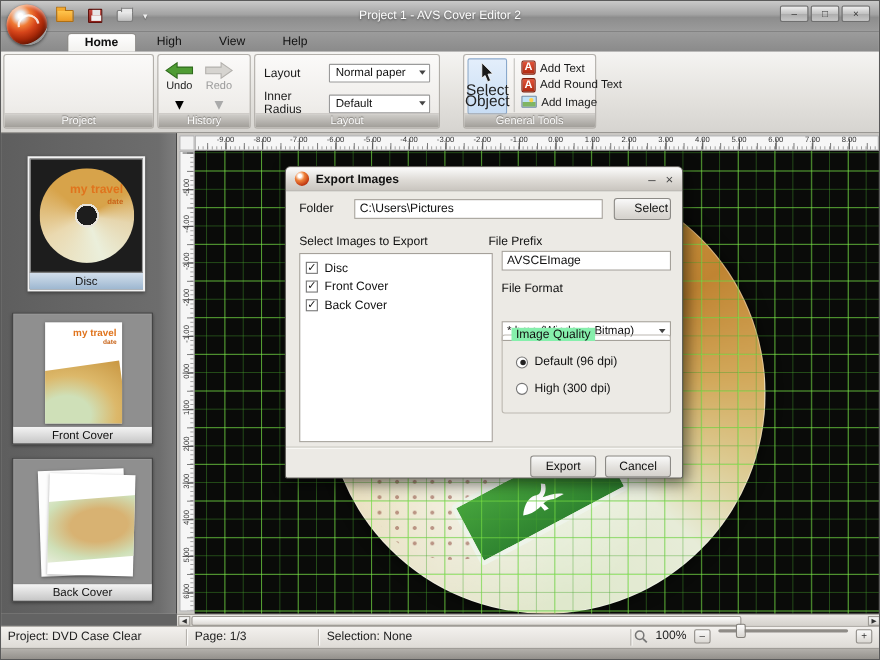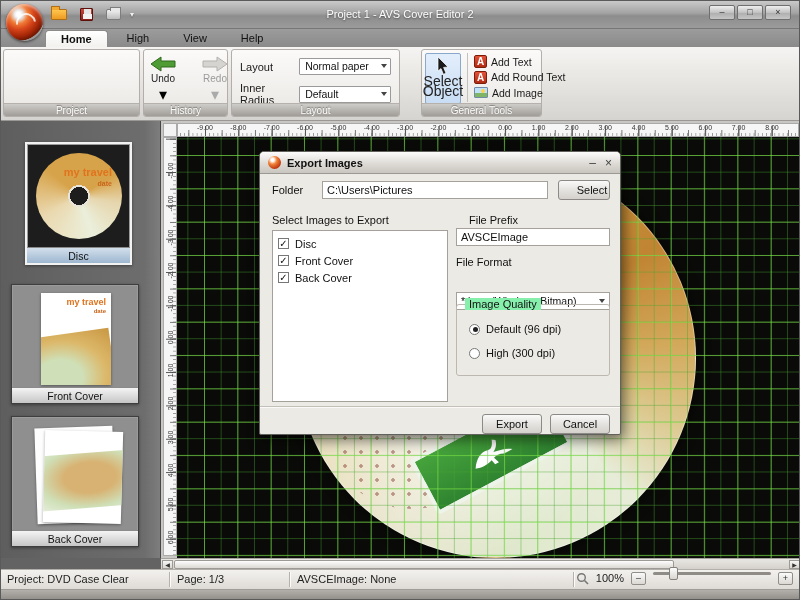--- a/index.html
+++ b/index.html
@@ -30,21 +30,21 @@
   .i-print { width:15px; height:11px; background:linear-gradient(#f1f1f1,#bdbdbd); border:1px solid #7d7d7d; border-radius:2px; position:relative; }
   .i-print::before { content:""; position:absolute; left:3px; top:-3px; width:9px; height:3px; background:#e8e8e8; border:1px solid #7d7d7d; border-bottom:none; }
   .qat-caret { font-size:8px; color:#eee; text-shadow:0 1px 1px #555; }
   .winbtns { position:absolute; right:8px; top:4px; display:flex; gap:2px; }
   .winbtn { width:26px; height:15px; border:1px solid #6f6f6f; border-radius:2px;
     background:linear-gradient(#efefef,#c2c2c2 50%,#adadad 52%,#c6c6c6);
     font-size:9px; line-height:13px; text-align:center; color:#333; }
 
   
   .menubar { position:absolute; left:0; top:28px; width:100%; height:18px;
-    background:linear-gradient(#9c9c9c,#8a8a8a); padding-left:44px; display:flex; align-items:flex-end; }
+    background:linear-gradient(#9c9c9c,#8a8a8a); padding-left:60px; display:flex; align-items:flex-end; }
   .tab { padding:2px 15px 2px; font-size:11px; color:#111; cursor:default; }
   .tab.active { background:linear-gradient(#ffffff,#f2f1ee); border:1px solid #8d8b88; border-bottom:none;
     border-radius:4px 4px 0 0; font-weight:bold; }
 
   
   .ribbon { position:absolute; left:0; top:46px; width:100%; height:74px;
     background:linear-gradient(#f5f4f2,#e3e1dd 60%,#d6d4d0); border-bottom:1px solid #9a9894; }
   .rgroup { position:absolute; top:2px; height:68px; border:1px solid #b2afaa; border-radius:3px;
     background:linear-gradient(#fbfaf9,#efedea 70%,#e6e4e0); }
   .rgroup .glabel { position:absolute; left:0; right:0; bottom:0; height:13px;
@@ -70,21 +70,21 @@
   .icon-open::after { content:""; position:absolute; left:1px; top:2px; width:8px; height:4px;
     background:#f4ab33; border:1px solid #a96a10; border-bottom:none; border-radius:2px 2px 0 0; }
   .icon-save::before { content:""; position:absolute; left:2px; top:2px; width:18px; height:18px;
     background:linear-gradient(#5a5a66,#26262e); border:1px solid #16161c; border-radius:2px 4px 2px 2px; }
   .icon-save::after { content:""; position:absolute; left:6px; top:2px; width:9px; height:7px; background:#d9d9df;
     box-shadow:0 9px 0 1px #f0f0f0; }
   .icon-print::before { content:""; position:absolute; left:1px; top:7px; width:20px; height:10px;
     background:linear-gradient(#f4f4f4,#b9b9bd); border:1px solid #77777c; border-radius:2px; }
   .icon-print::after { content:""; position:absolute; left:5px; top:1px; width:12px; height:7px;
     background:#fdfdfd; border:1px solid #888; }
-  .histbtns { display:flex; padding:6px 6px 18px; gap:26px; }
+  .histbtns { display:flex; padding:6px 6px 18px; gap:10px; }
   .histbtn { display:flex; flex-direction:column; align-items:center; gap:1px; }
   .histbtn .lbl { font-size:10px; color:#222; }
   .histbtn.disabled .lbl { color:#9a9a9a; }
   .layrows { padding:8px 8px 0; }
   .layrow { display:flex; align-items:center; margin-bottom:7px; }
   .layrow .flabel { width:66px; font-size:11px; color:#1a1a1a; }
   .combo { position:relative; width:100px; height:17px; background:#fff; border:1px solid #9a9a9a;
     font-size:10.5px; color:#111; line-height:15px; padding:0 14px 0 5px; border-radius:1px; }
   .combo .dd { position:absolute; right:3px; top:5px; width:0; height:0;
     border-left:3px solid transparent; border-right:3px solid transparent; border-top:4px solid #444; }
@@ -447,21 +447,21 @@
         <div class="lb-item">
           <span class="cb">✓</span>
           <span>Front Cover</span>
         </div>
         <div class="lb-item">
           <span class="cb">✓</span>
           <span>Back Cover</span>
         </div>
       </div>
 
-    <div class="dlg-row" style="left:209px; top:62px;">
+    <div class="dlg-row" style="left:184px; top:62px;">
       <span>File Prefix</span>
     </div>
     <div class="dlg-row" style="left:196px; top:76px; width:154px;">
       <input class="txt" value="AVSCEImage" style="">
     </div>
 
     <div class="dlg-row" style="left:196px; top:104px;">
       <span>File Format</span>
     </div>
     <div class="dlg-row dselect" style="left:196px; top:118px; width:154px; font-size:10.5px;">
@@ -490,21 +490,21 @@
     <div class="hs-btn" style="left:1px;">◀</div>
     <div class="hs-thumb"></div>
     <div class="hs-btn" style="right:1px;">▶</div>
   </div>
 
   <div class="statusbar">
     <span class="st-sec" style="left:6px;">Project: DVD Case Clear</span>
     <span class="st-div" style="left:168px;"></span>
     <span class="st-sec" style="left:176px;">Page: 1/3</span>
     <span class="st-div" style="left:288px;"></span>
-    <span class="st-sec" style="left:296px;">AVSCEImage: None</span>
+    <span class="st-sec" style="left:296px;">Selection: None</span>
     <span class="st-div" style="left:572px;"></span>
     <div class="zoomcluster">
       <svg width="13" height="13" viewBox="0 0 13 13">
         <circle cx="5.5" cy="5.5" r="3.8" fill="none" stroke="#777" stroke-width="1.4"></circle>
         <line x1="8.5" y1="8.5" x2="12" y2="12" stroke="#777" stroke-width="1.6"></line>
       </svg>
       <span>100%</span>
       <div class="zbtn">–</div>
       <div class="ztrack">
         <div class="zhandle"></div>

